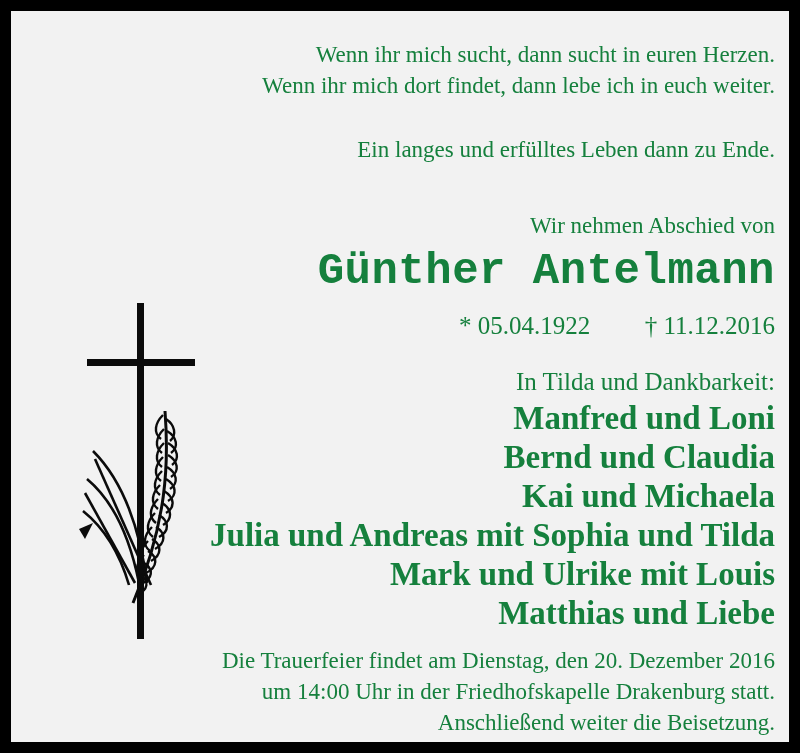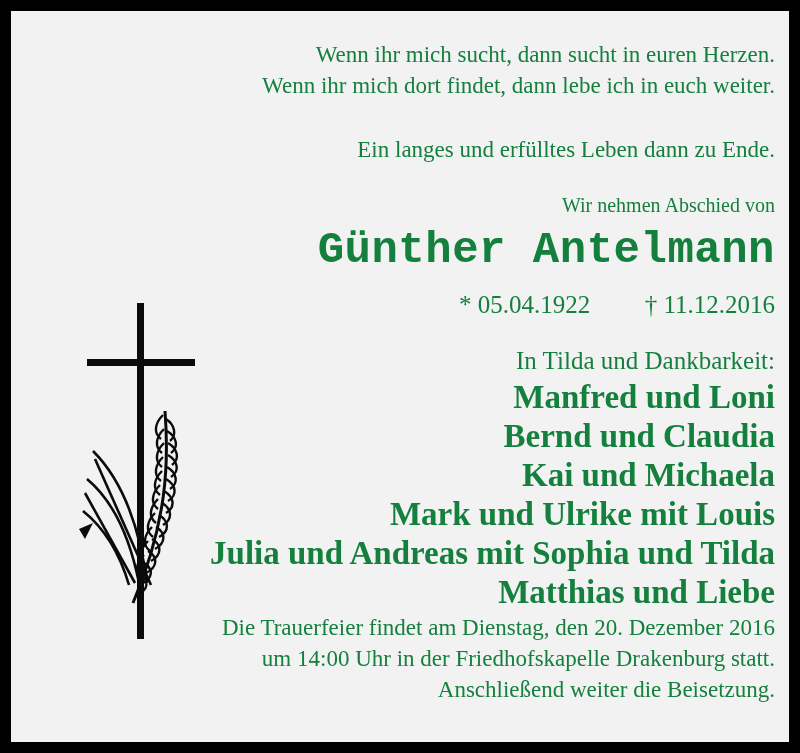--- a/index.html
+++ b/index.html
@@ -36,23 +36,23 @@
     line-height: 31px;
     margin-top: 10px;
   }
   .verse div { white-space: nowrap; }
   .lead {
     font-size: 23px;
     line-height: 30px;
     margin-top: 34px;
   }
   .abschied {
-    font-size: 20px;
+    font-size: 23px;
     line-height: 30px;
-    margin-top: 25px;
+    margin-top: 46px;
   }
   .name {
     font-size: 44px;
     font-weight: bold;
     line-height: 52px;
     letter-spacing: 0.5px;
     margin-top: 4px;
     font-family: Liberation Mono, monospace;
   }
   .dates {
@@ -70,20 +70,21 @@
     line-height: 34px;
   }
   .family-name {
     font-size: 33px;
     font-weight: bold;
     line-height: 39px;
   }
   .service {
     font-size: 23px;
     line-height: 31px;
+    margin-top: 12px;
   }
   .service div { white-space: nowrap; }
   .cross-art {
     position: absolute;
     left: 62px;
     top: 272px;
     width: 190px;
     height: 360px;
   }
 </style>
@@ -108,22 +109,22 @@
       <span>* 05.04.1922</span>
       <span class="gap"></span>
       <span>† 11.12.2016</span>
     </div>
 
     <div class="family-block">
       <div class="family-intro">In Tilda und Dankbarkeit:</div>
       <div class="family-name">Manfred und Loni</div>
       <div class="family-name">Bernd und Claudia</div>
       <div class="family-name">Kai und Michaela</div>
+      <div class="family-name">Julia und Andreas mit Sophia und Tilda</div>
       <div class="family-name">Mark und Ulrike mit Louis</div>
-      <div class="family-name">Julia und Andreas mit Sophia und Tilda</div>
       <div class="family-name">Matthias und Liebe</div>
     </div>
 
     <div class="service">
       <div>Die Trauerfeier findet am Dienstag, den 20. Dezember 2016</div>
       <div>um 14:00 Uhr in der Friedhofskapelle Drakenburg statt.</div>
       <div>Anschließend weiter die Beisetzung.</div>
     </div>
 
     <svg class="cross-art" viewBox="0 0 190 360">

